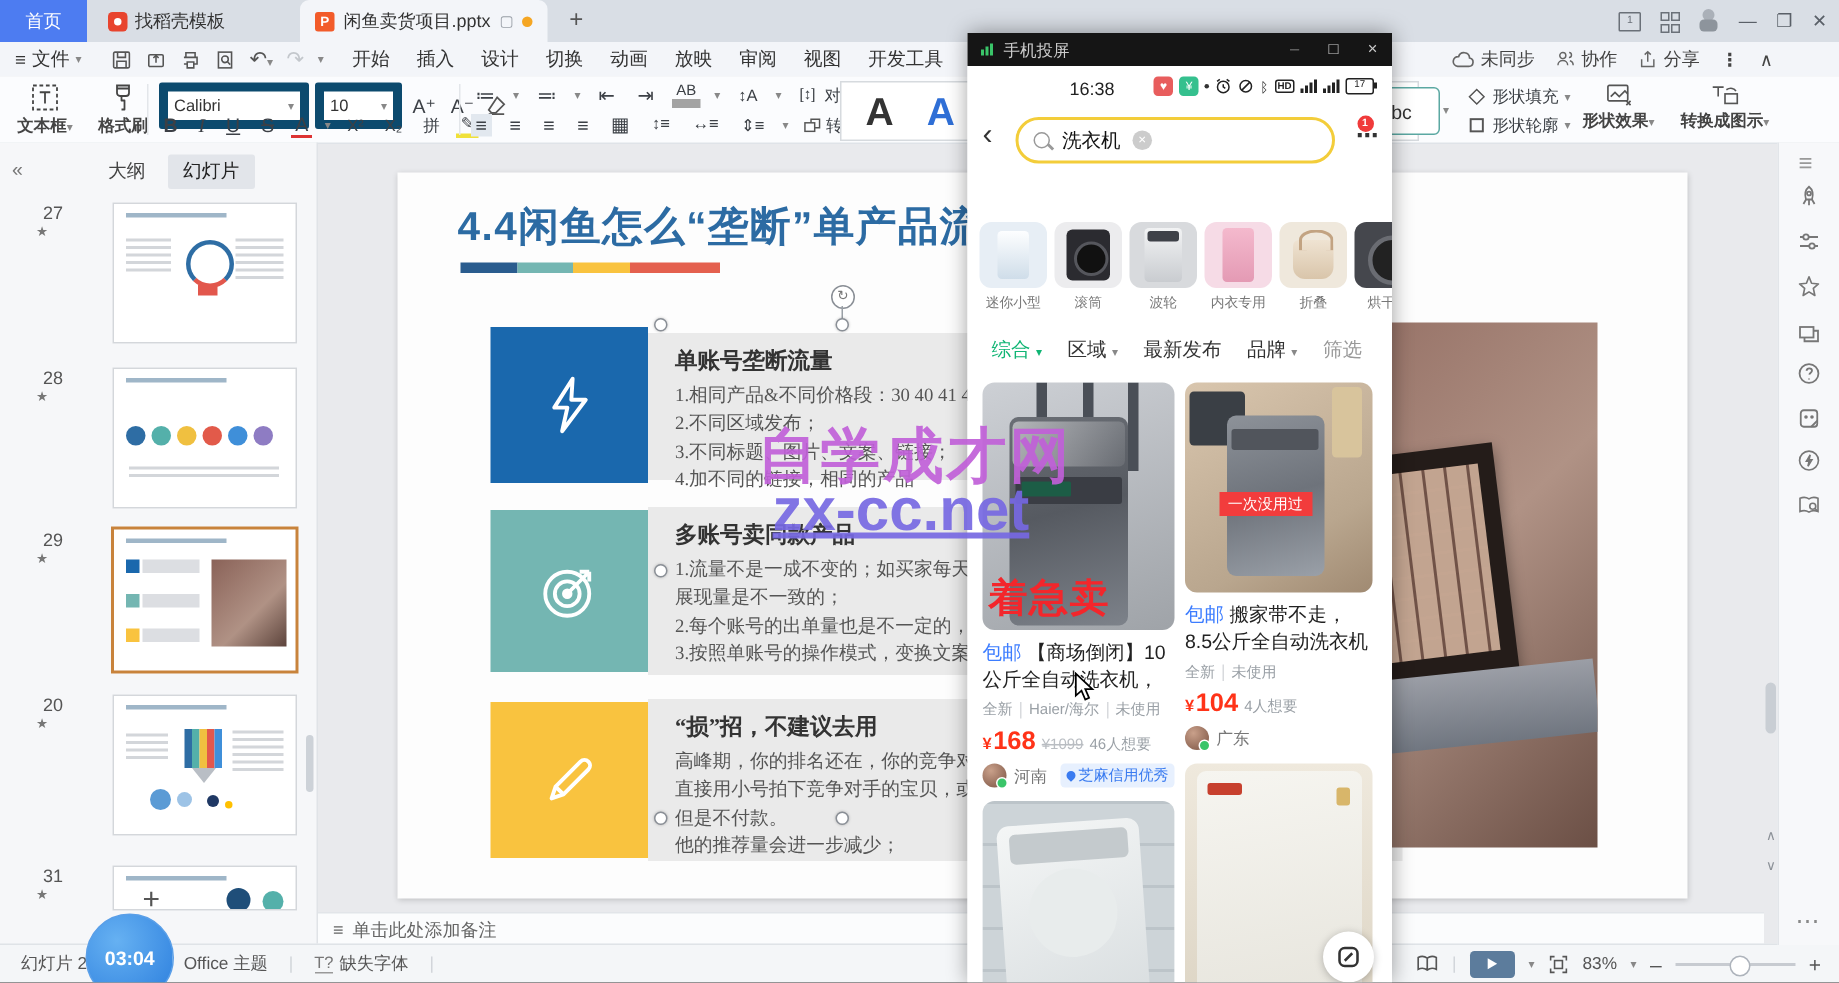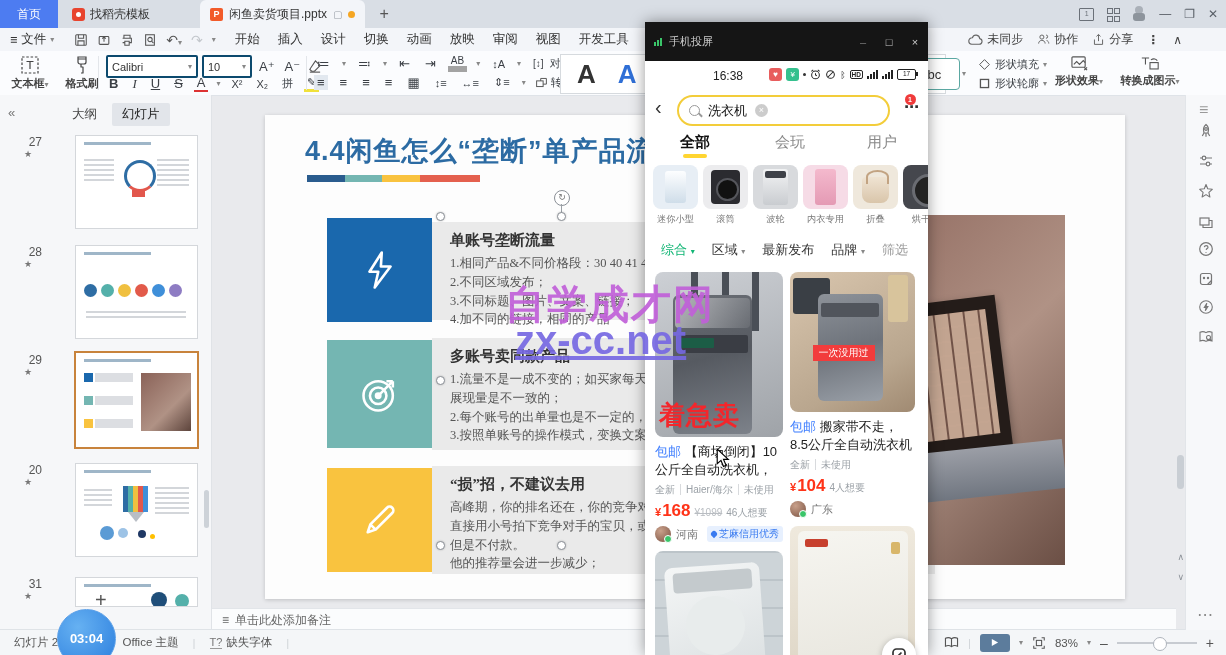--- a/index.html
+++ b/index.html
@@ -34,21 +34,21 @@
   .qicons{display:flex;align-items:center;gap:9px;margin:0 10px;}
   .menu-items{display:flex;}
   .menu-item{padding:0 9px;}
   .menubar-right{position:absolute;right:44px;top:0;height:23px;display:flex;align-items:center;gap:14px;font-size:12px;color:#444;}
   .glyph-dim{color:#c3c7cc;}
 
   
   .toolbar{position:absolute;left:0;top:51px;right:0;height:44px;background:#fbfcfe;border-bottom:1px solid #dfe3e8;font-size:11px;color:#444;}
   .tb-big{position:absolute;width:52px;text-align:center;font-weight:bold;}
   .tb-big .bigico{margin:2px auto 1px;}
-  .combo{border:2px solid #0c4a6e;border-radius:2px;height:19px;background:#fff;display:flex;align-items:center;justify-content:space-between;padding:0 4px;font-size:11px;color:#333;}
+  .combo{border:6px solid #0c4a6e;border-radius:2px;height:19px;background:#fff;display:flex;align-items:center;justify-content:space-between;padding:0 4px;font-size:11px;color:#333;}
   .caret{font-size:8px;color:#888;}
   .tglyph{font-size:13px;color:#3c4046;padding:0 3px;}
   .tb-row{position:absolute;display:flex;align-items:center;gap:6px;}
   .sep-v{width:1px;height:34px;background:#e3e6ea;position:absolute;top:5px;}
   .styles-box{position:absolute;left:560px;top:3px;width:368px;height:38px;border:1px solid #d6dade;background:#fff;display:flex;align-items:center;gap:22px;padding-left:16px;font-weight:bold;font-size:26px;}
   .shape-style-box{position:absolute;left:900px;top:7px;width:58px;height:30px;border:1.5px solid #5ba8a2;border-radius:4px;background:#fff;display:flex;align-items:center;justify-content:center;font-size:13px;color:#333;}
   .tb-lbl{font-size:11px;color:#3c4046;}
 
   
   .sidebar{position:absolute;left:0;top:95px;width:211px;bottom:25px;background:#f6f7f9;border-right:1px solid #e0e3e7;}
@@ -95,21 +95,21 @@
          color:#fff;font-size:13px;font-weight:bold;display:flex;align-items:center;justify-content:center;z-index:70;}
 
   
   .rail{position:absolute;right:0;top:95px;width:40px;bottom:25px;background:#f7f8fa;border-left:1px solid #e2e5e9;}
   .rail-ic{position:absolute;left:12px;color:#777;}
   .vscroll{position:absolute;right:42px;top:455px;width:7px;height:34px;border-radius:4px;background:#c9ced4;}
   .vchev{position:absolute;right:42px;font-size:9px;color:#8b9097;}
 
   
   .phone{position:absolute;left:645px;top:22px;width:283px;height:633px;z-index:40;box-shadow:0 0 14px rgba(0,0,0,.4);display:flex;flex-direction:column;background:#fff;}
-  .ph-title{height:39px;background:#151515;display:flex;align-items:center;color:#ccc;font-size:11px;flex:none;}
+  .ph-title{height:22px;background:#151515;display:flex;align-items:center;color:#ccc;font-size:11px;flex:none;}
   .sigbars{display:flex;align-items:flex-end;gap:1px;margin:0 7px 0 9px;}
   .sigbars i{width:2px;background:#3ac569;display:block;}
   .ph-ctl{margin-left:auto;display:flex;}
   .ph-ctl span{width:26px;text-align:center;font-size:11px;}
   .ph-body{flex:1;background:#fff;position:relative;overflow:hidden;}
   .ph-status{position:absolute;left:0;top:0;right:0;height:30px;}
   .ph-time{position:absolute;left:68px;top:8px;font-size:12px;color:#222;}
   .st-icons{position:absolute;right:12px;top:7px;display:flex;align-items:center;gap:4px;}
   .chip{width:13px;height:13px;border-radius:3px;display:flex;align-items:center;justify-content:center;color:#fff;font-size:8px;}
   .hdchip{border:1px solid #222;border-radius:2px;font-size:6.5px;color:#222;padding:0 1px;font-weight:bold;}
@@ -755,25 +755,20 @@
       <div class="ph-search">
         <span class="back">‹</span>
         <span class="spill">
           <span class="mag"></span>
           <span class="sval">洗衣机</span>
           <span class="sclear">×</span>
         </span>
         <span class="dots">⋯<span class="badge">1</span></span>
       </div>
 
-      <div class="ph-tabs">
-        <span class="ptab on" style="left:35px;">全部</span>
-        <span class="ptab" style="left:130px;">会玩</span>
-        <span class="ptab" style="left:222px;">用户</span>
-      </div>
 
       <div class="cats">
         <div class="cat">
           <div class="tile" style="background:#e7eef5;">
               <div style="position:absolute;left:12px;top:6px;width:21px;height:32px;background:linear-gradient(#fdfeff,#cfdde9);border-radius:3px;"></div>
             </div>
           <div class="clab">迷你小型</div>
         </div>
         <div class="cat">
           <div class="tile" style="background:#ececee;">

